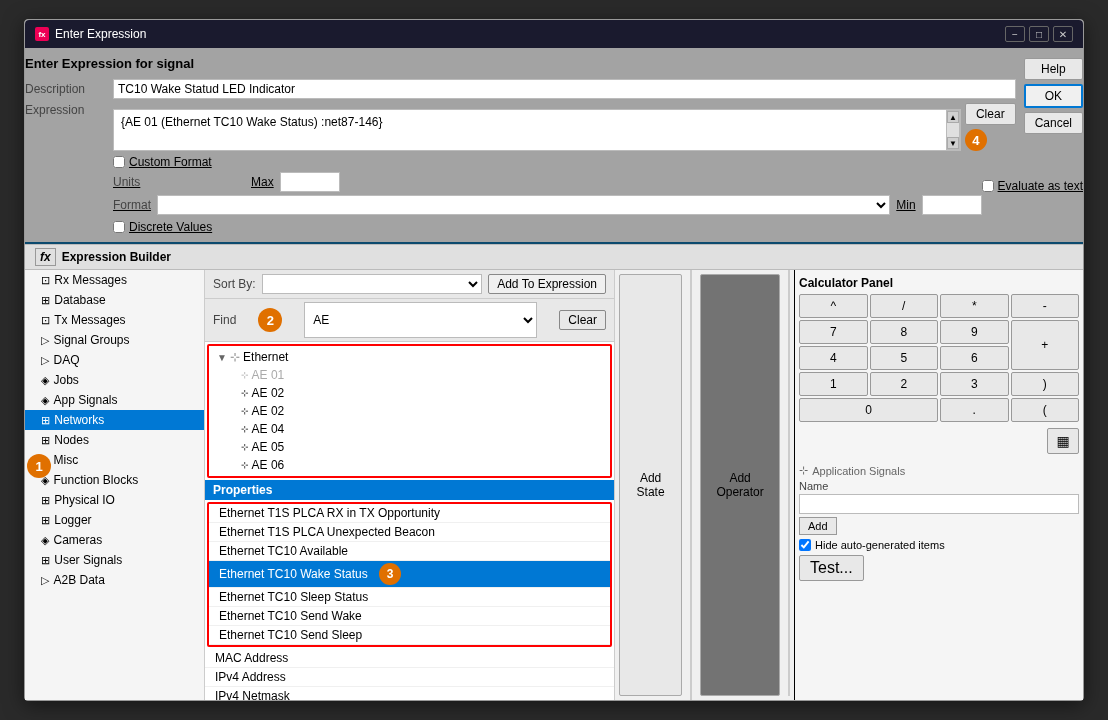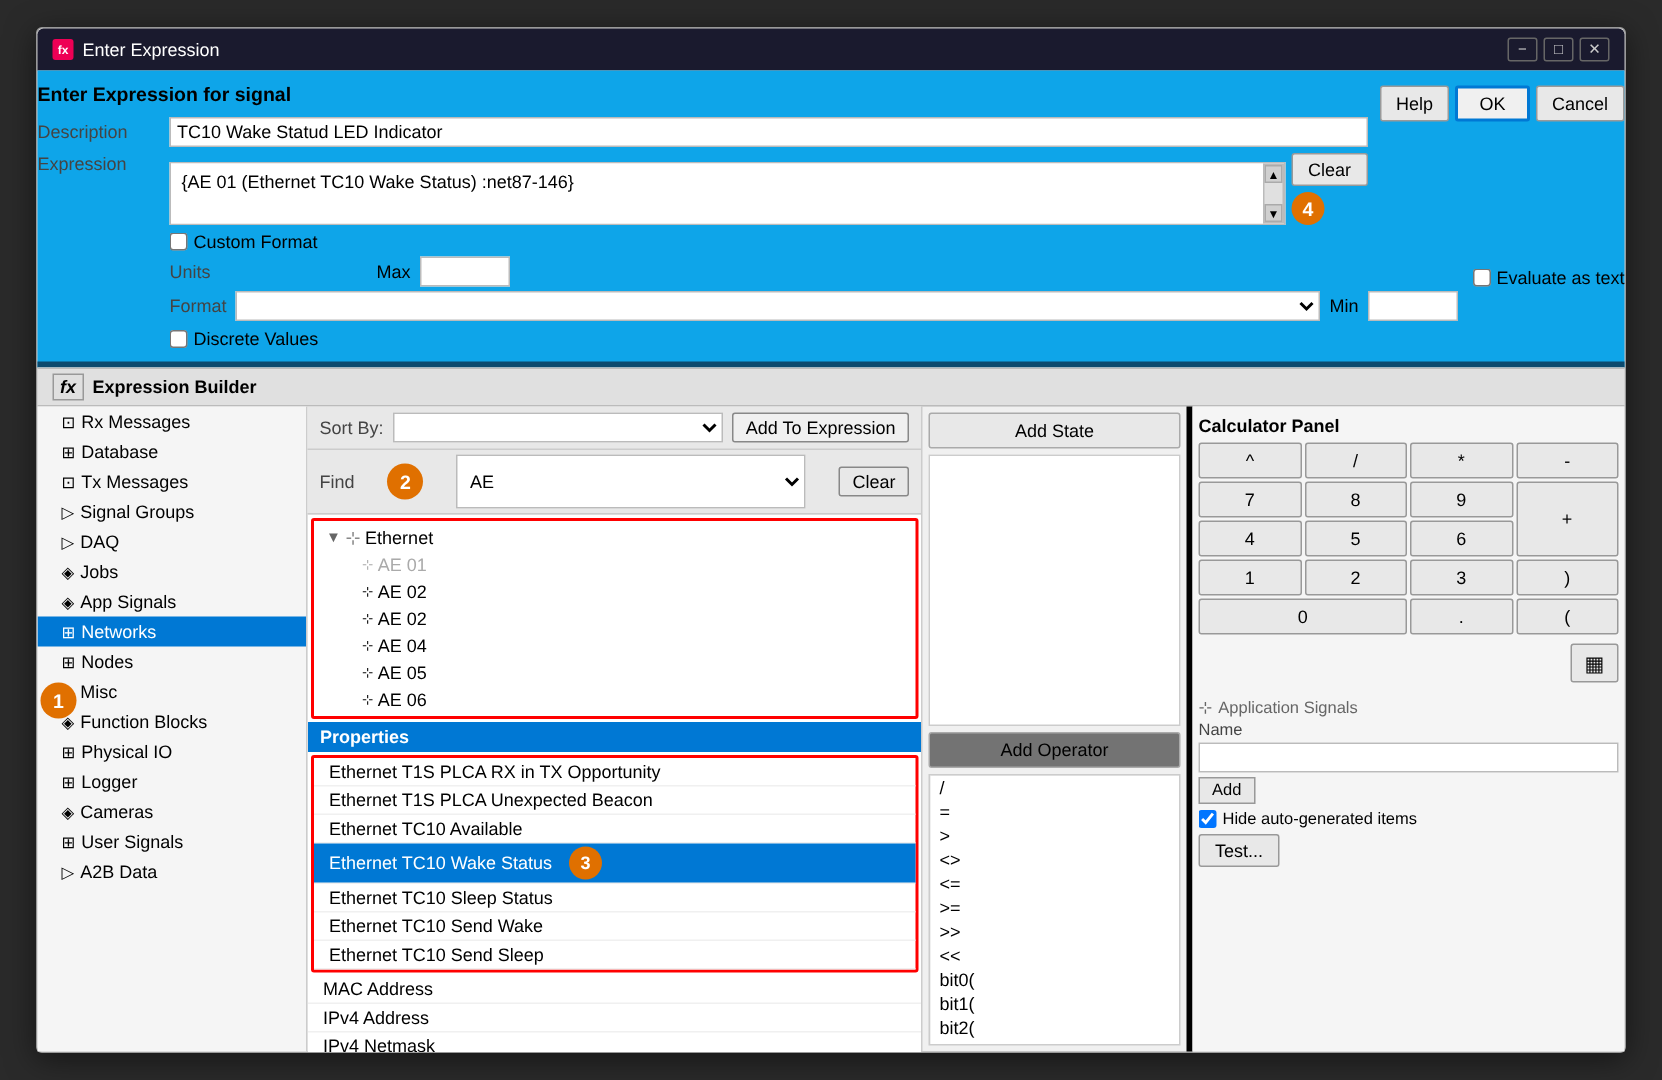--- a/index.html
+++ b/index.html
@@ -50,23 +50,23 @@
       border: 1px solid #666;
       color: #ccc;
       width: 20px; height: 16px;
       cursor: pointer;
       font-size: 10px;
       display: flex; align-items: center; justify-content: center;
       border-radius: 2px;
     }
 
     .header-section {
-      background: #0ea5e9;
+      background: #a3a3a3;
       padding: 8px 0;
-      border-bottom: 4px solid #0c4a6e;
+      border-bottom: 2px solid #0c4a6e;
     }
     .header-title {
       font-weight: bold;
       font-size: 13px;
       margin-bottom: 8px;
     }
     .header-row {
       display: flex;
       align-items: center;
       gap: 8px;
@@ -322,23 +322,23 @@
     
     .red-border-props {
       border: 2px solid red;
       margin: 2px;
       border-radius: 2px;
     }
 
     
     .operators-panel {
       width: 180px;
-      border-right: 4px solid #000000;
-      display: flex;
-      flex-direction: column;
+      border-right: 1px solid #000000;
+      display: flex;
+      flex-direction: row;
       flex-shrink: 0;
     }
     .add-state-btn {
       background: #e8e8e8;
       border: 1px solid #aaa;
       margin: 4px;
       padding: 4px 8px;
       text-align: center;
       cursor: pointer;
       font-size: 12px;
@@ -431,21 +431,21 @@
     }
     .hide-auto-row {
       display: flex; align-items: center; gap: 4px; margin-top: 4px;
       font-size: 11px;
     }
     .test-btn {
       background: #e8e8e8;
       border: 1px solid #999;
       padding: 3px 10px;
       cursor: pointer;
-      font-size: 12px;
+      font-size: 16px;
       margin-top: 4px;
       border-radius: 2px;
     }
 
     
     .orange-circle {
       width: 24px; height: 24px;
       background: #e07000;
       border-radius: 50%;
       color: white;
@@ -511,28 +511,28 @@
                 <div class="expr-scroll-btn">▼</div>
               </div>
             </div>
             <div style="display:flex; flex-direction:column; gap:4px;">
               <button class="btn">Clear</button>
               <div class="circle-badge">4</div>
             </div>
           </div>
         </div>
       </div>
-      <div class="top-right-btns" style="margin-left:8px; margin-top:2px;">
+      <div class="top-right-btns" style="margin-left:8px; margin-top:2px;flex-direction:column;">
         <button class="btn">Help</button>
         <button class="btn btn-ok">OK</button>
         <button class="btn">Cancel</button>
       </div>
     </div>
 
-    <div style="display:flex; align-items:flex-start; gap:10px; margin-top:4px; padding-left: 88px;">
+    <div style="display:flex; align-items:flex-start; margin-top:4px; padding-left: 88px; text-decoration: underline;">
       <div style="display:flex; flex-direction:column; gap:3px; flex:1;">
         <div class="checkbox-row">
           <input type="checkbox" style="">
           <span>Custom Format</span>
         </div>
         <div class="format-row">
           <span class="format-label">Units</span>
           <div style="width:90px;"></div>
           <span>Max</span>
           <input type="text" class="format-input" style="">

